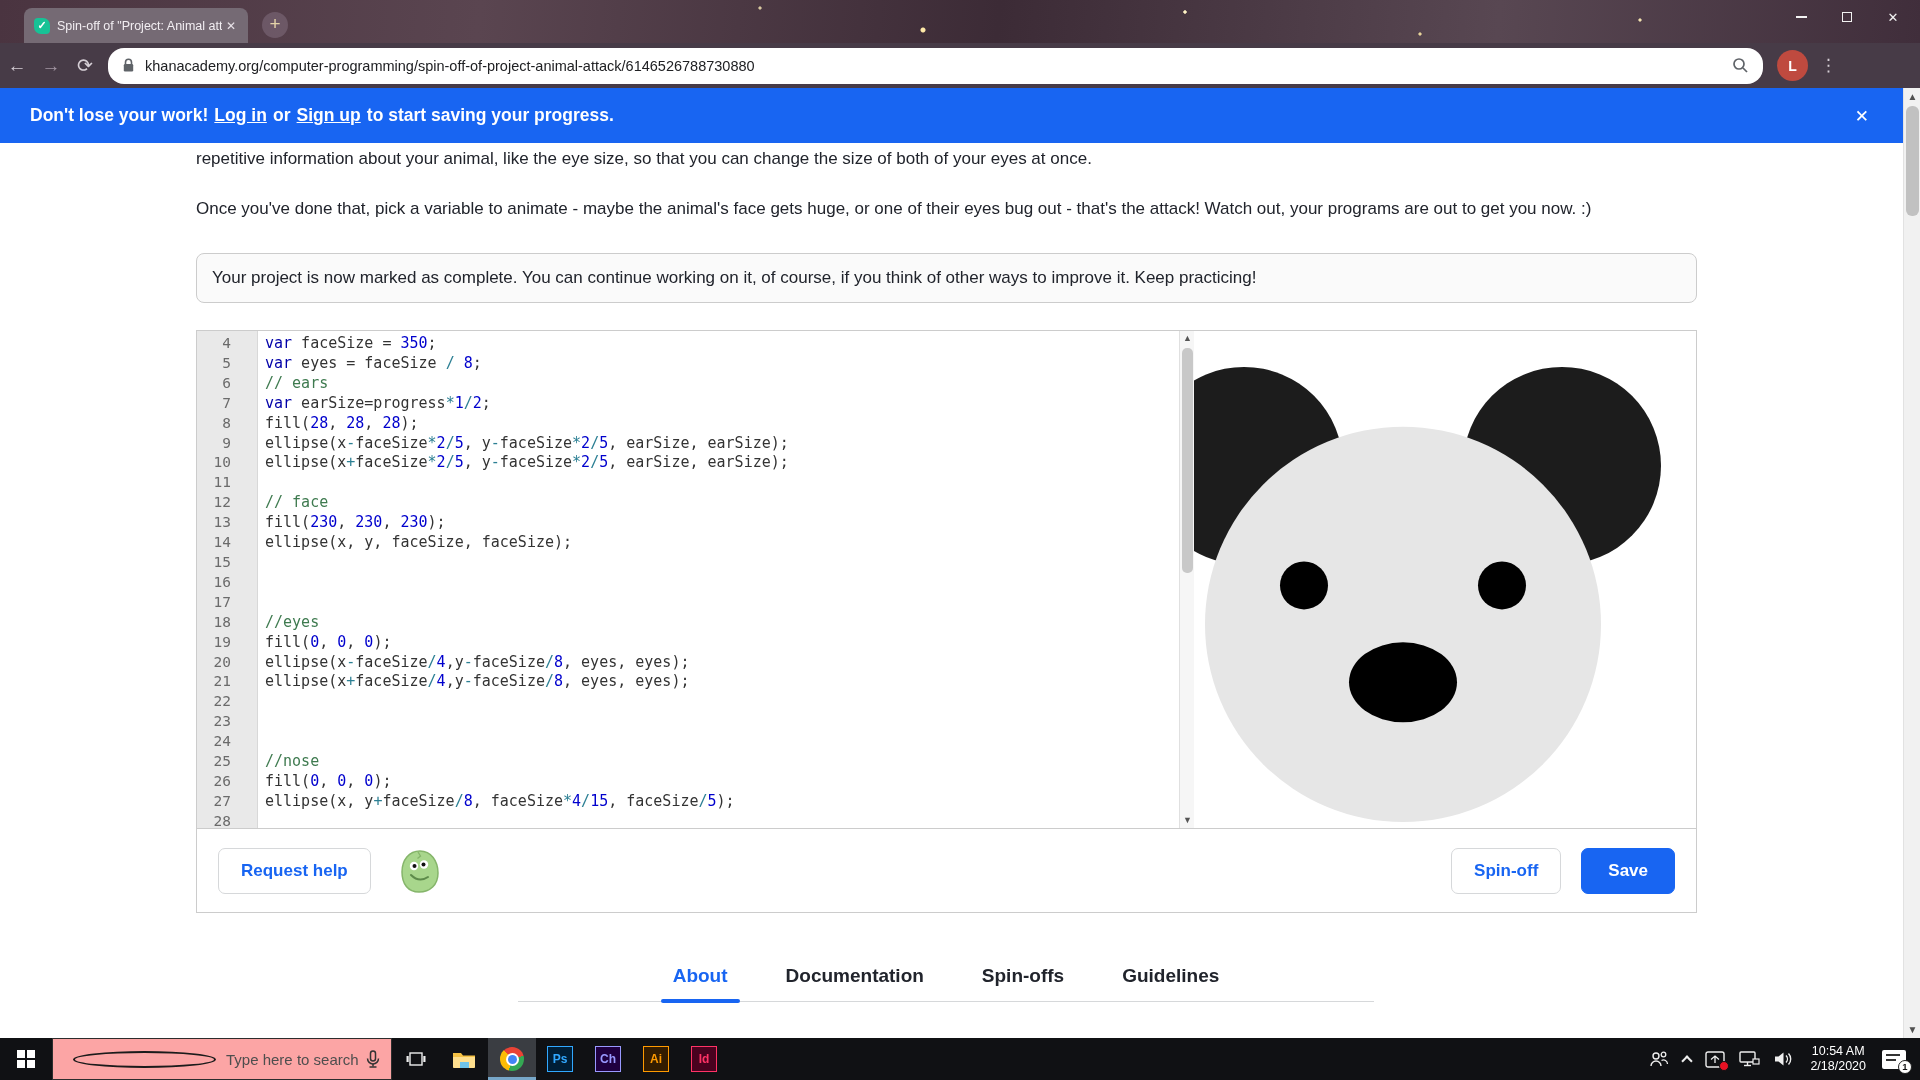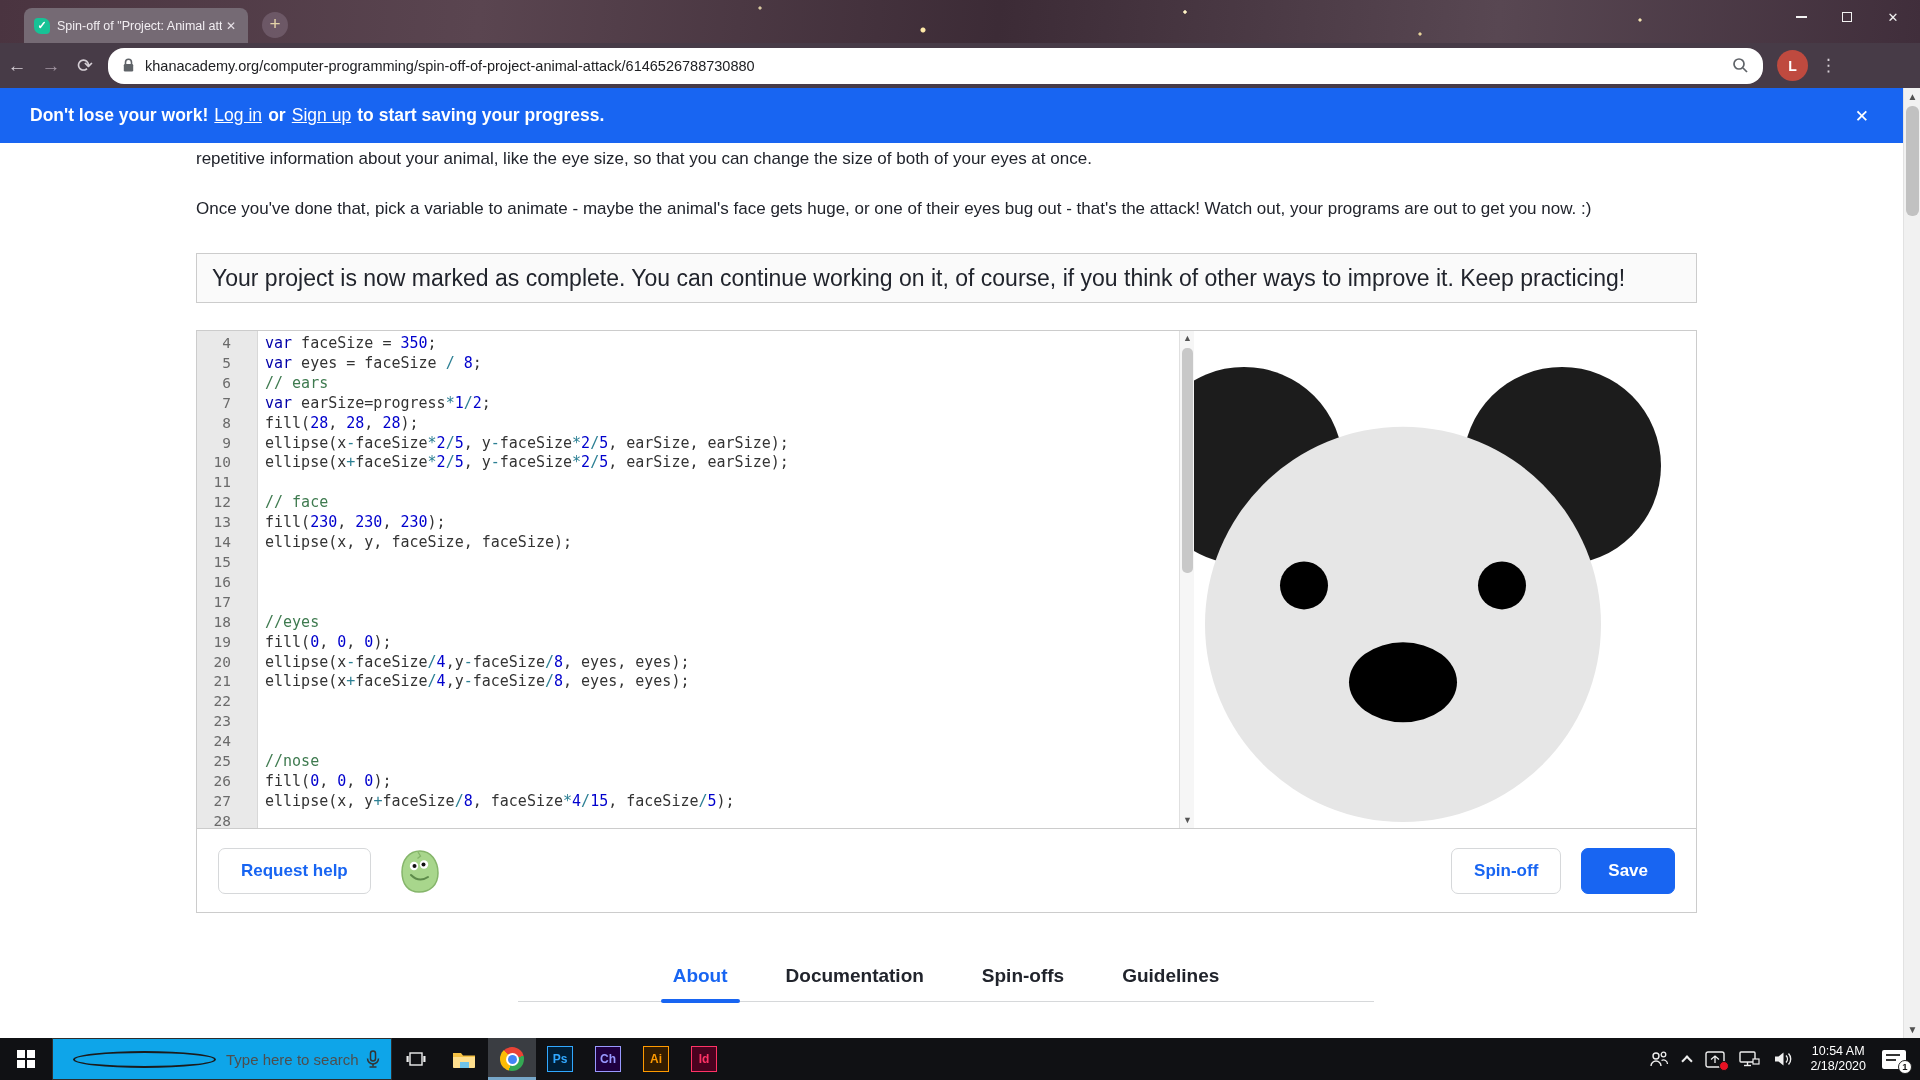--- a/index.html
+++ b/index.html
@@ -34,30 +34,30 @@
   .urlpill{height:36px;flex:none;width:1655px;margin-left:6px;background:#fff;border-radius:16px;
     display:flex;align-items:center;padding:0 14px}
   .url-text{font-size:14.5px;color:#202124;margin-left:10px;flex:1;white-space:nowrap;overflow:hidden}
   .avatar{width:31px;height:31px;border-radius:50%;background:#bf4a3f;color:#fff;font-weight:bold;
     font-size:14px;display:flex;align-items:center;justify-content:center;margin-left:14px;flex:none}
   .kebab{color:#d6cfd6;font-size:17px;margin:0 10px 0 12px;flex:none}
 
   
   .banner{position:absolute;top:88px;left:0;width:1903px;height:55px;background:#1865f2;color:#fff;
     display:flex;align-items:center;padding-left:30px;font-size:17.5px;font-weight:bold}
-  .banner a{color:#fff;text-decoration:underline;font-weight:normal;margin:0 .35em;cursor:pointer}
+  .banner a{color:#fff;text-decoration:underline;font-weight:bold;margin:0 .35em;cursor:pointer}
   .banner-close{position:absolute;right:34px;top:50%;transform:translateY(-50%);font-size:17px;font-weight:normal}
 
   
   .para{position:absolute;left:196px;width:1500px;font-size:17px;color:#21242c;line-height:25px}
   #p1{top:146px}
   #p2{top:196px}
   .notice{position:absolute;left:196px;top:253px;width:1501px;height:50px;background:#fafafa;
-    border:1px solid #ccc;border-radius:0;display:flex;align-items:center;padding-left:15px;
-    font-size:23px;color:#21242c}
+    border:1px solid #ccc;border-radius:8px;display:flex;align-items:center;padding-left:15px;
+    font-size:17px;color:#21242c}
 
   .program-box{position:absolute;left:196px;top:330px;width:1501px;height:583px;border:1px solid #ccc;background:#fff}
   .editor-row{display:flex;height:498px;border-bottom:1px solid #ccc}
   .code-area{width:982px;position:relative;overflow:hidden;background:#fff;padding-top:3px}
   .code-area::before{content:"";position:absolute;left:0;top:0;bottom:0;width:60px;background:#e9e9e9;border-right:1px solid #d8d8d8}
   .code-line{position:relative;height:19.92px;line-height:19.92px;font-family:"DejaVu Sans Mono",monospace;font-size:15px;white-space:pre;display:flex}
   .gutter-num{display:inline-block;width:46px;padding-right:12px;text-align:right;color:#6b6b6b;font-size:14.5px;flex:none}
   .code-text{padding-left:22px;color:#333}
   .tk-kw{color:#0000a8}
   .tk-num{color:#0000cd}
@@ -89,21 +89,21 @@
   .page-scroll{position:absolute;right:0;top:88px;width:17px;height:950px;background:#f1f1f1;border-left:1px solid #e2e2e2}
   .ps-arr{position:absolute;left:0;width:17px;height:17px;color:#505050;font-size:10px;text-align:center;line-height:17px}
   .ps-arr.up{top:0}.ps-arr.down{bottom:0}
   .ps-thumb{position:absolute;left:2px;top:18px;width:13px;height:110px;background:#c1c1c1;border-radius:6px}
 
   
   .taskbar{position:absolute;bottom:0;left:0;width:1920px;height:42px;background:#101114;display:flex;align-items:stretch}
   .tb-start{width:52px;display:flex;align-items:center;justify-content:center}
   .winlogo{display:grid;grid-template-columns:8px 8px;grid-template-rows:8px 8px;gap:1.5px}
   .winlogo i{background:#fff}
-  .tb-search{width:340px;background:#0ea5e9;display:flex;align-items:center;padding:0 10px;border:1px solid #2d2d2d}
+  .tb-search{width:340px;background:#fca5a5;display:flex;align-items:center;padding:0 10px;border:1px solid #2d2d2d}
   .cortana{width:17px;height:17px;border:2.5px solid #1b1b1b;border-radius:50%;flex:none}
   .tb-search span{color:#4e4e4e;font-size:15px;margin-left:10px;flex:1}
   .tb-app{width:48px;display:flex;align-items:center;justify-content:center;position:relative}
   .tb-app.active{background:#3a3d42;box-shadow:inset 0 -3px 0 #77a7c9}
   .adobe{width:26px;height:26px;display:flex;align-items:center;justify-content:center;font-size:12px;font-weight:bold;border:1px solid}
   .ps{background:#001e36;border-color:#31a8ff;color:#31a8ff}
   .ch{background:#1f0040;border-color:#9999ff;color:#9999ff}
   .ai{background:#331c00;border-color:#ff9a00;color:#ff9a00}
   .id{background:#49021f;border-color:#ff3366;color:#ff3366}
   .chrome-icon{width:24px;height:24px;border-radius:50%;position:relative;

